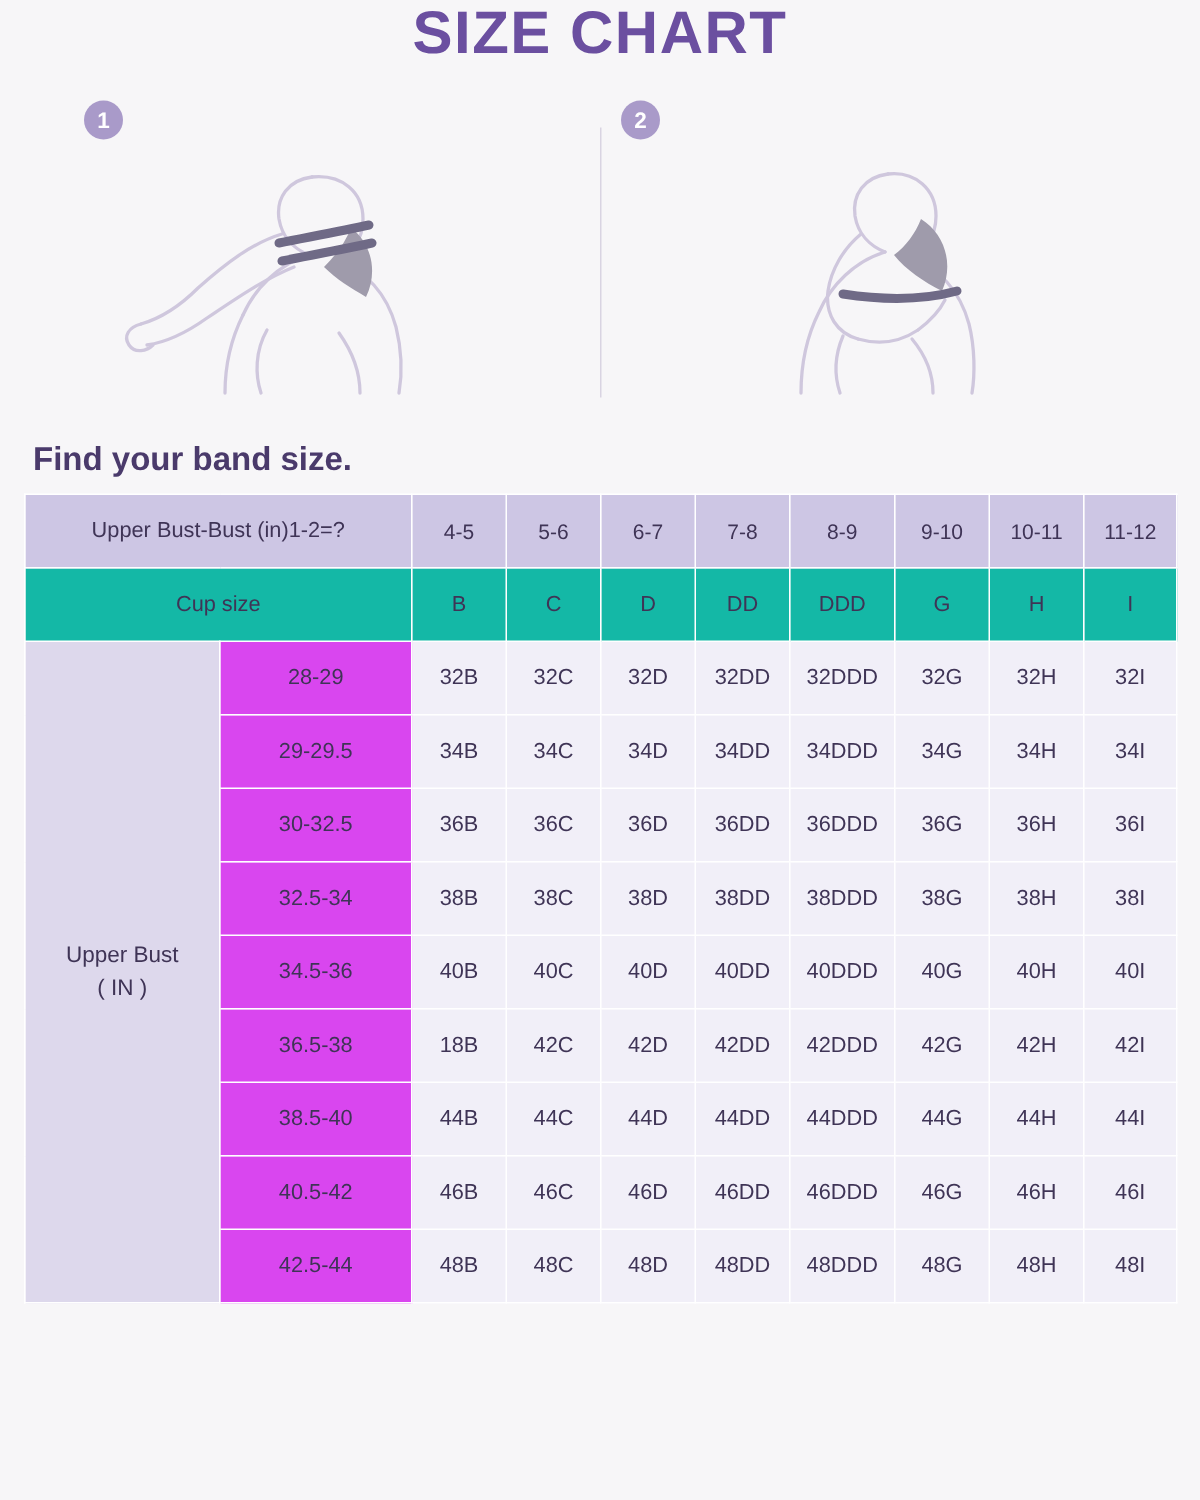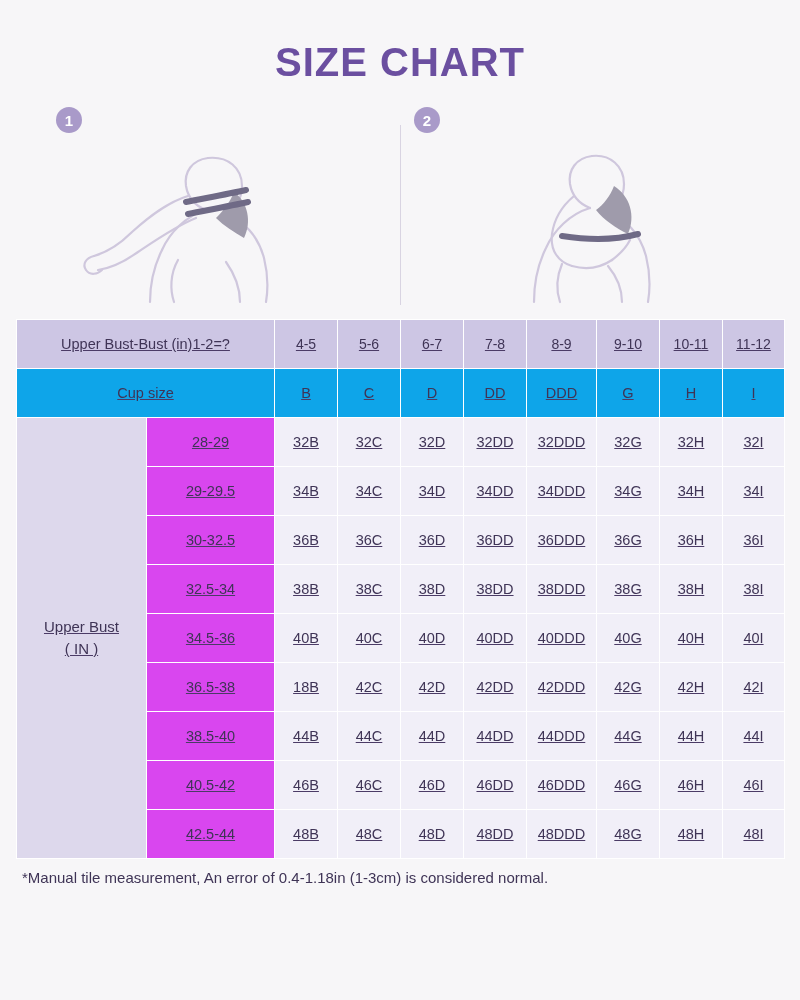--- a/index.html
+++ b/index.html
@@ -20,21 +20,20 @@
     height: 1000px;
     position: relative;
     padding: 0 16px;
   }
   .title {
     text-align: center;
     font-size: 40px;
     font-weight: bold;
     letter-spacing: 1px;
     color: #6b4fa0;
-    padding-top: 40px;
     padding-bottom: 14px;
   }
   .steps {
     display: flex;
     position: relative;
     height: 220px;
   }
   .step {
     flex: 1 1 50%;
     position: relative;
@@ -83,39 +82,38 @@
     font-size: 22px;
     font-weight: bold;
     color: #4a3a6b;
     margin: 14px 0 10px 6px;
   }
   table.size {
     width: 768px;
     border-collapse: collapse;
     table-layout: fixed;
     font-size: 14.5px;
-    text-decoration: underline;
   }
   table.size td {
     border: 1px solid #ffffff;
     text-align: center;
     color: #3f3456;
     height: 49px;
     padding: 0 2px;
   }
   .hdr {
     background: #cdc6e4;
     font-size: 14px;
   }
   .hdr-left {
     background: #cdc6e4;
     text-align: center;
   }
   .sub {
-    background: #0ea5e9;
+    background: #14b8a6;
   }
   .rowlabel {
     background: #d946ef;
   }
   .vert {
     background: #ddd8ec;
     font-size: 15px;
     line-height: 1.5;
   }
   .cell {
@@ -179,20 +177,21 @@
           <path class="bodyline" d="M170 120 C178 114 184 108 188 100"></path>
           <path class="bodyline" d="M120 124 C114 138 114 150 118 162"></path>
           <path class="bodyline" d="M166 126 C176 138 180 150 180 162"></path>
           <path class="bra" d="M172 46 C188 56 194 76 186 94 C174 88 162 80 154 70 C162 64 168 56 172 46 Z"></path>
           <path class="tape" d="M120 96 C146 100 174 100 196 94"></path>
         </svg>
       </div>
     </div>
   </div>
 
+  <div class="section-title">Find your band size.</div>
 
   <table class="size">
     <colgroup>
       <col style="width:130px">
       <col style="width:128px">
       <col style="width:63px">
       <col style="width:63px">
       <col style="width:63px">
       <col style="width:63px">
       <col style="width:70px">
@@ -323,14 +322,13 @@
         <td class="cell">48D</td>
         <td class="cell">48DD</td>
         <td class="cell">48DDD</td>
         <td class="cell">48G</td>
         <td class="cell">48H</td>
         <td class="cell">48I</td>
       </tr>
     </tbody>
   </table>
 
-  <div class="foot">*Manual tile measurement, An error of 0.4-1.18in (1-3cm) is considered normal.</div>
 </div>
 
 </body></html>

